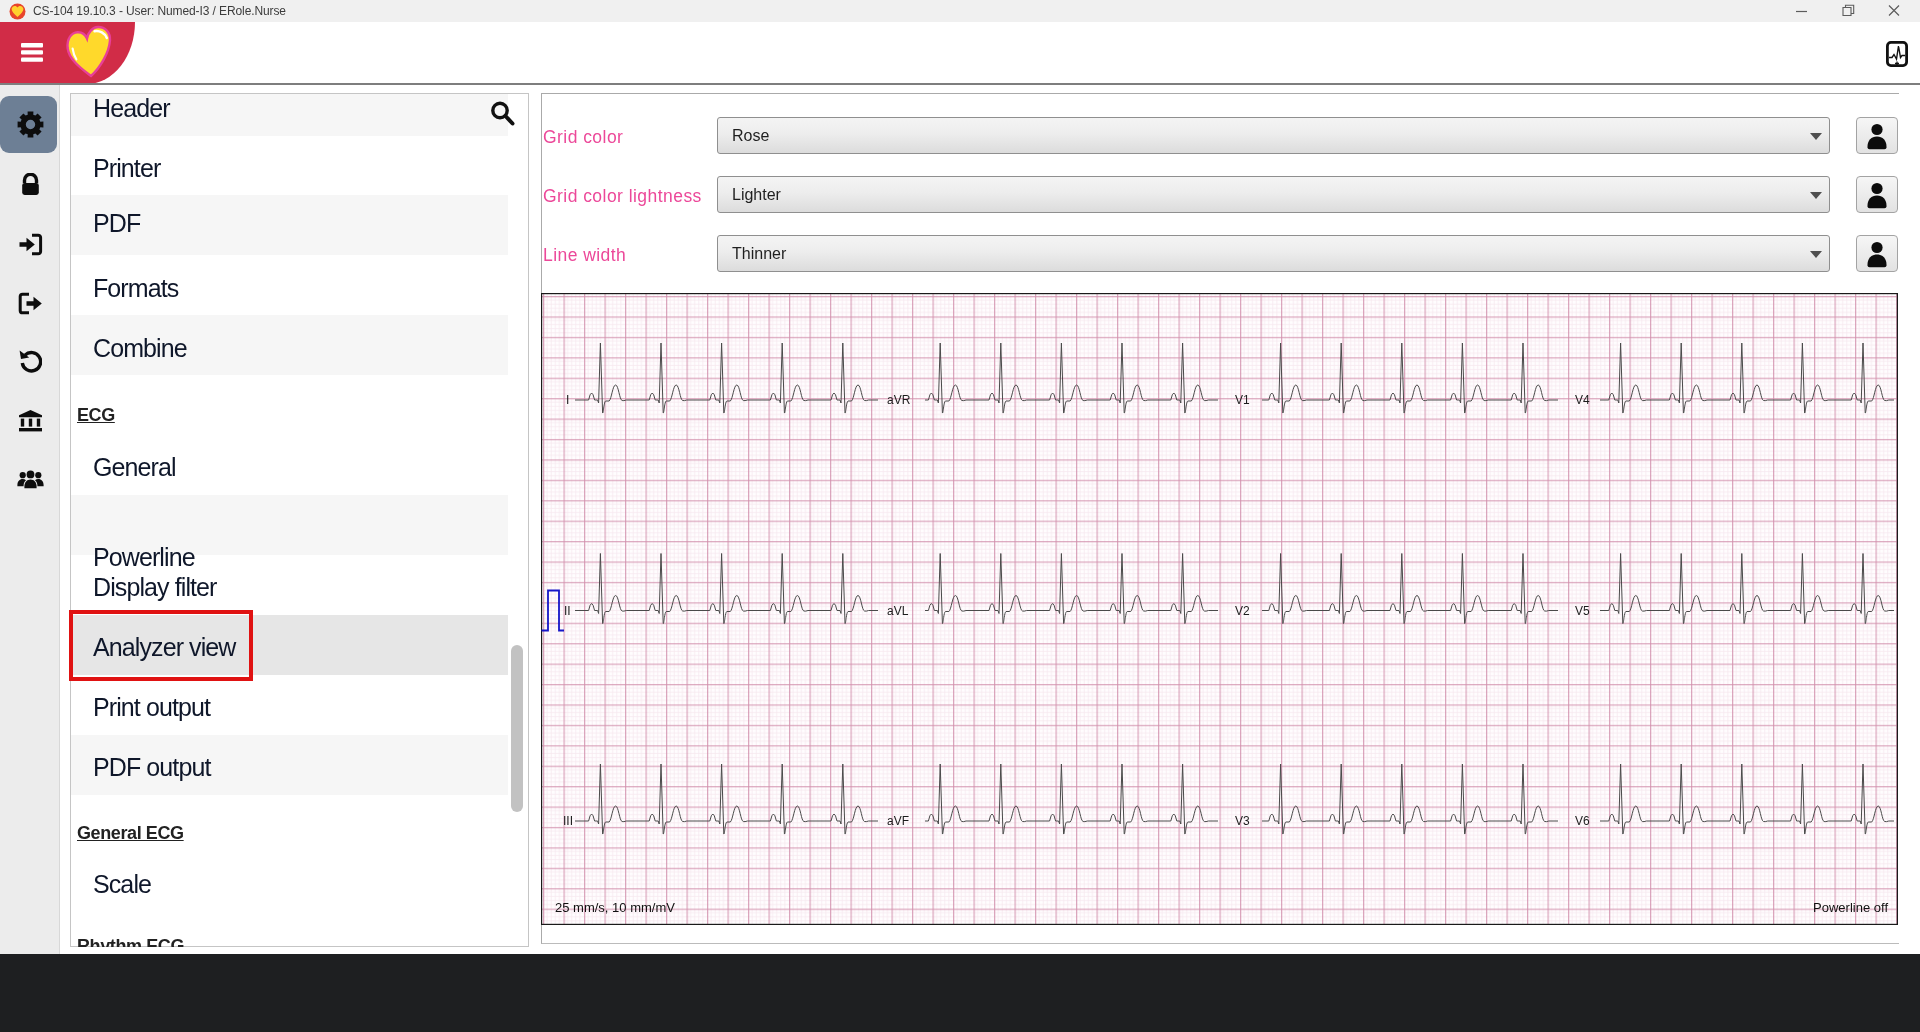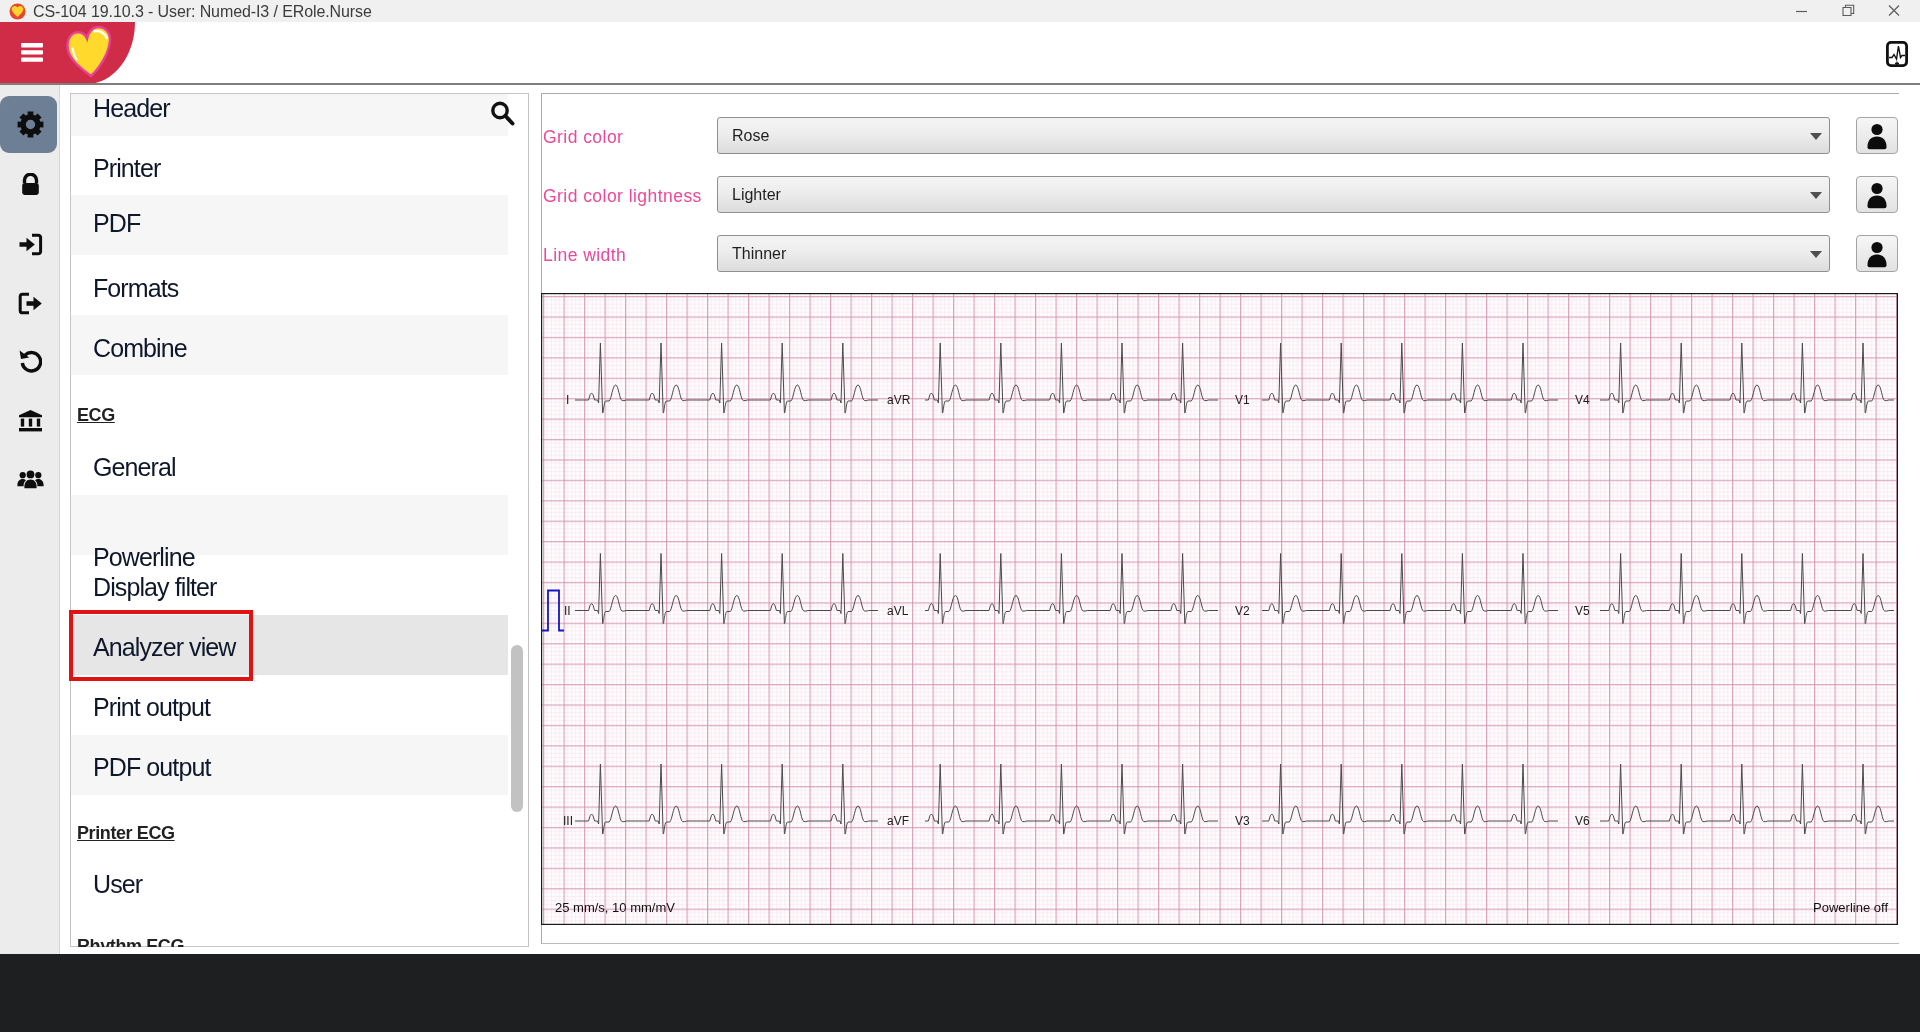--- a/index.html
+++ b/index.html
@@ -1,18 +1,18 @@
 <!DOCTYPE html>
 <html><head><meta charset="utf-8"><style>
 *{margin:0;padding:0;box-sizing:border-box}
 html,body{width:1920px;height:1032px;overflow:hidden;background:#fff;
 font-family:"Liberation Sans",sans-serif}
 .abs{position:absolute}
 #titlebar{position:absolute;left:0;top:0;width:1920px;height:22px;background:#f0f0f0}
-#titletext{position:absolute;left:33px;top:0;height:22px;line-height:23px;font-size:16px;letter-spacing:-0.1px;color:#3c3c3c}
+#titletext{position:absolute;left:33px;top:0;height:22px;line-height:23px;font-size:12px;letter-spacing:-0.1px;color:#3c3c3c}
 #redblock{position:absolute;left:0;top:22px;width:135px;height:62px;background:#d12c47;border-bottom-right-radius:48px 62px}
 #headerline{position:absolute;left:0;top:83px;width:1920px;height:2px;background:#7e7e7e}
 #sidebar{position:absolute;left:0;top:85px;width:60px;height:869px;background:#ececec;border-right:1px solid #d8d8d8}
 #selblock{position:absolute;left:0;top:96px;width:57px;height:57px;background:#6d7f95;border-radius:9px}
 #panel{position:absolute;left:70px;top:93px;width:459px;height:854px;background:#fff;border:1px solid #c5c5c5}
 .stripe{position:absolute;left:71px;width:437px;background:#f6f6f6}
 .mitem{position:absolute;left:93px;font-size:25px;color:#0f172a;white-space:nowrap;letter-spacing:-0.9px}
 .msec{position:absolute;left:77px;font-size:18px;font-weight:bold;color:#222;text-decoration:underline;white-space:nowrap;letter-spacing:-0.4px}
 #redbox{position:absolute;left:69px;top:610px;width:184px;height:71px;border:4px solid #e01212}
 #thumb{position:absolute;left:511px;top:645px;width:12px;height:167px;background:#c2c2c2;border-radius:6px}
@@ -103,22 +103,22 @@
 <div class="mitem" style="top:209px">PDF</div>
 <div class="mitem" style="top:274px">Formats</div>
 <div class="mitem" style="top:334px">Combine</div>
 <div class="msec" style="top:405px">ECG</div>
 <div class="mitem" style="top:453px">General</div>
 <div class="mitem" style="top:543px">Powerline</div>
 <div class="mitem" style="top:573px">Display filter</div>
 <div class="mitem" style="top:633px">Analyzer view</div>
 <div class="mitem" style="top:693px">Print output</div>
 <div class="mitem" style="top:753px">PDF output</div>
-<div class="msec" style="top:823px">Printer ECG</div>
-<div class="mitem" style="top:870px">User</div>
+<div class="msec" style="top:823px">General ECG</div>
+<div class="mitem" style="top:870px">Scale</div>
 <div class="msec" style="top:936px;height:11px;overflow:hidden">Rhythm ECG</div>
 <div id="redbox"></div>
 <div id="thumb"></div>
 <svg class="abs" style="left:488px;top:99px" width="28" height="30" viewBox="0 0 28 30">
  <circle cx="12" cy="11.5" r="7.2" fill="none" stroke="#111" stroke-width="3.4"></circle>
  <path d="M17.5 17l7 7.5" stroke="#111" stroke-width="4" stroke-linecap="round"></path>
 </svg>
 <div id="paneborder"></div>
 <div class="flabel" style="top:127px">Grid color</div>
 <div class="flabel" style="top:186px">Grid color lightness</div>

